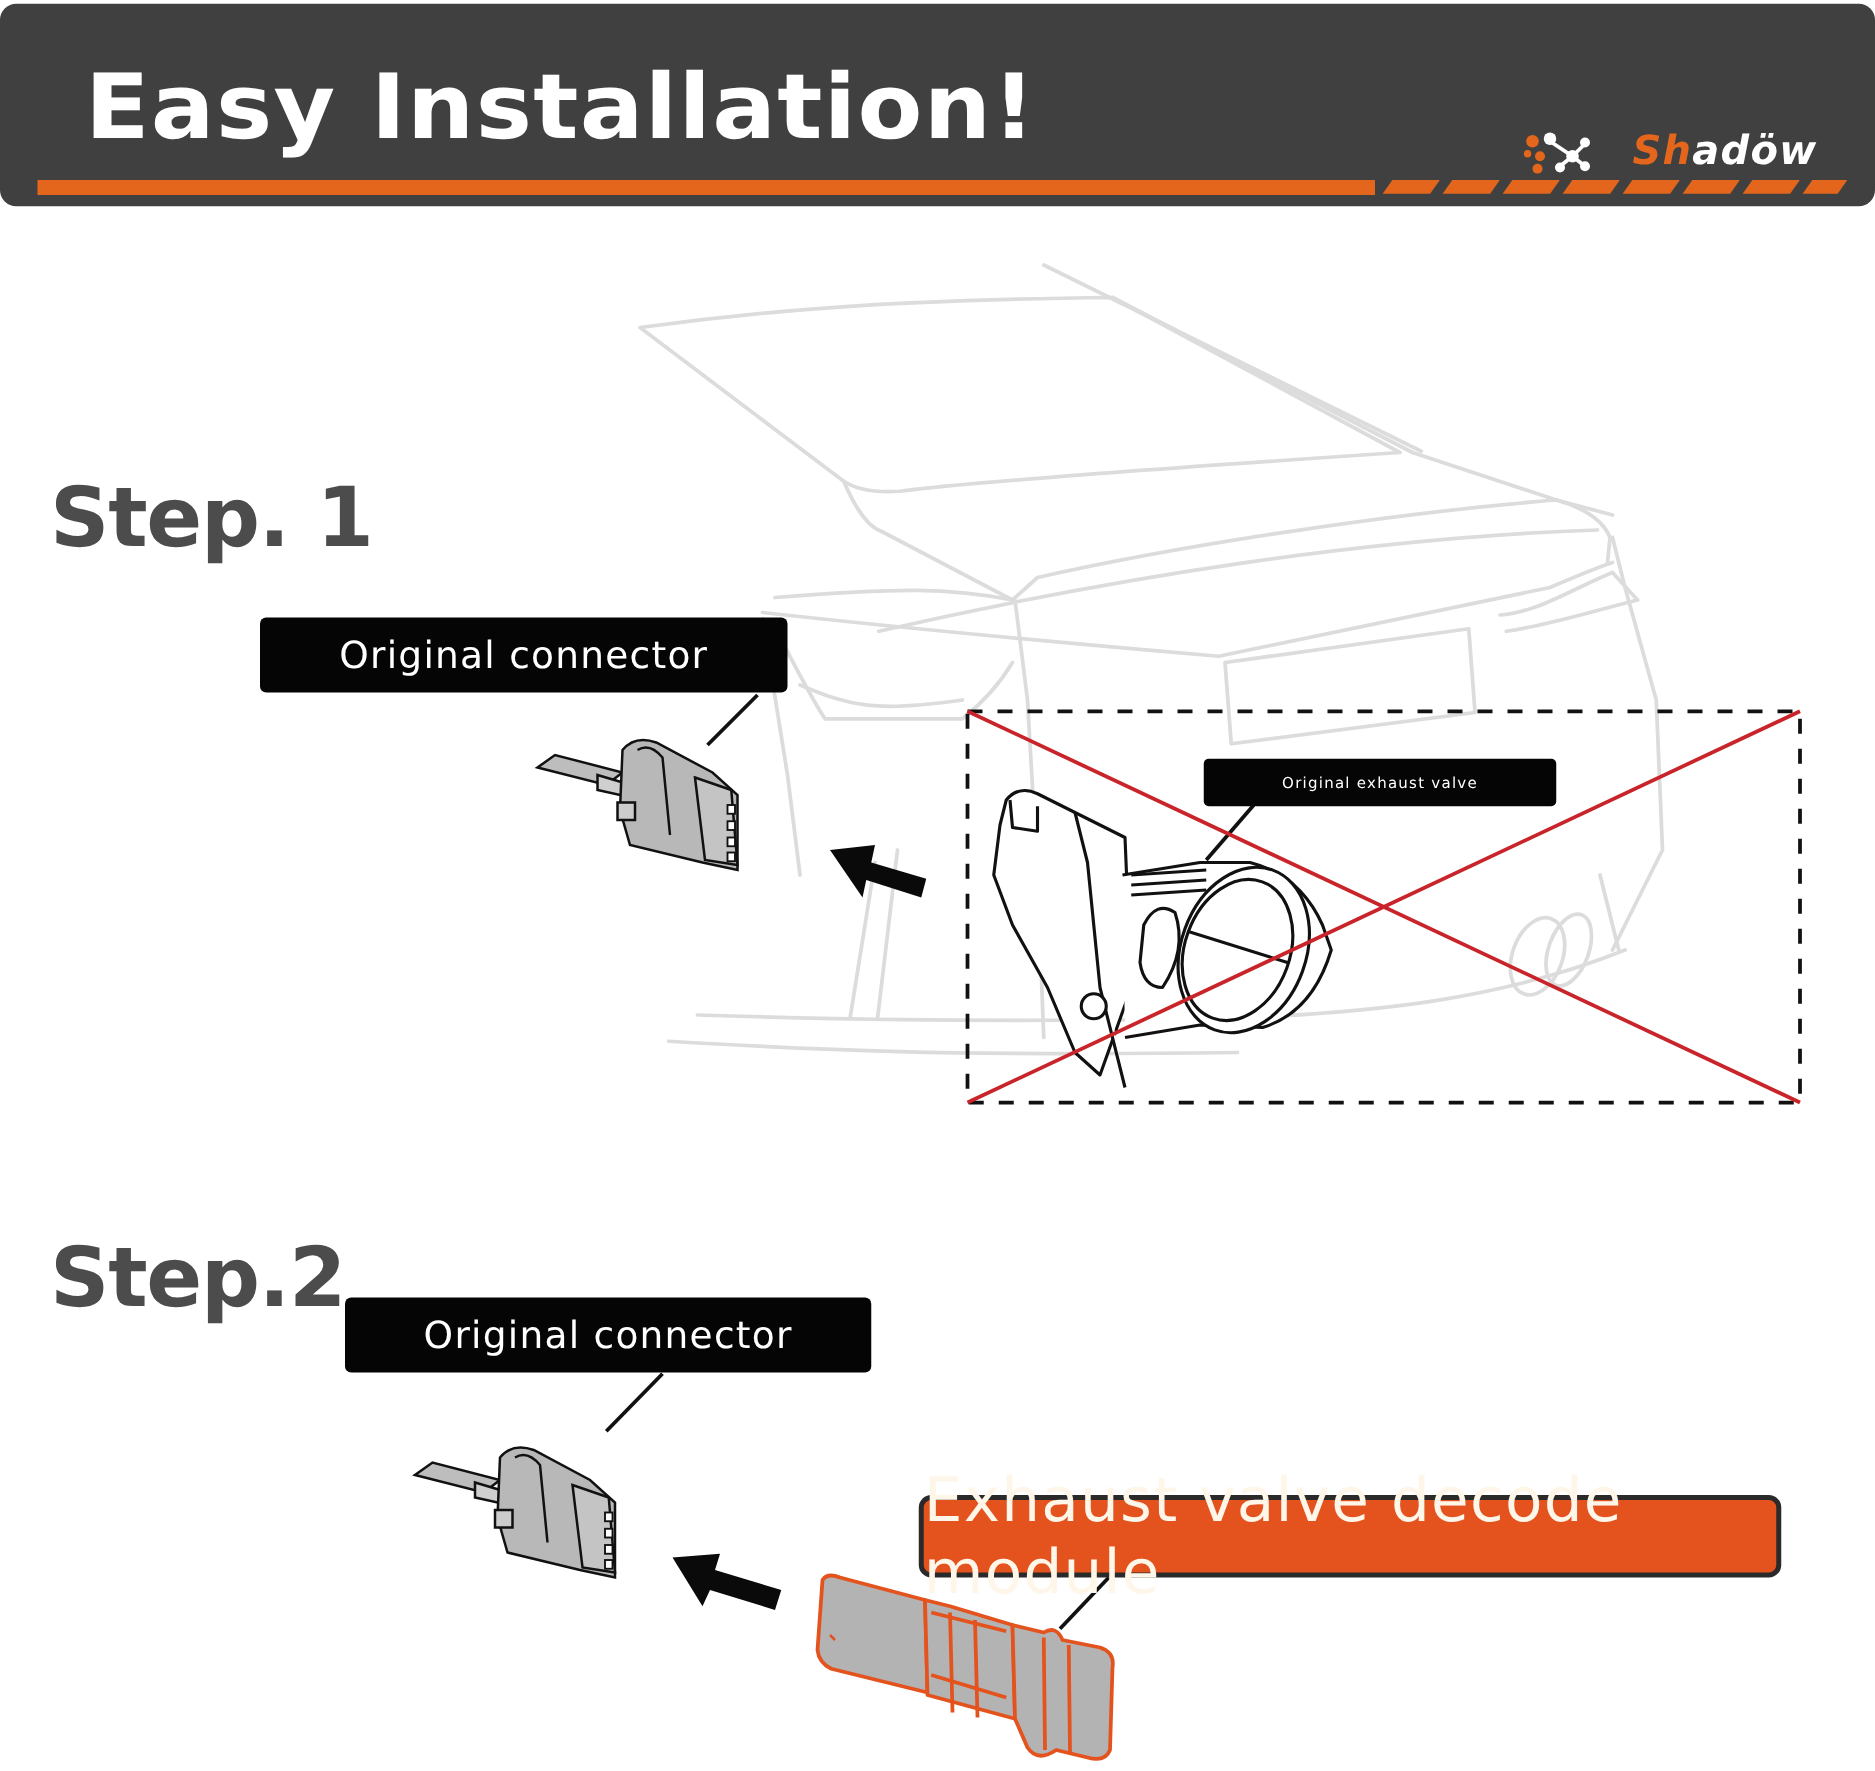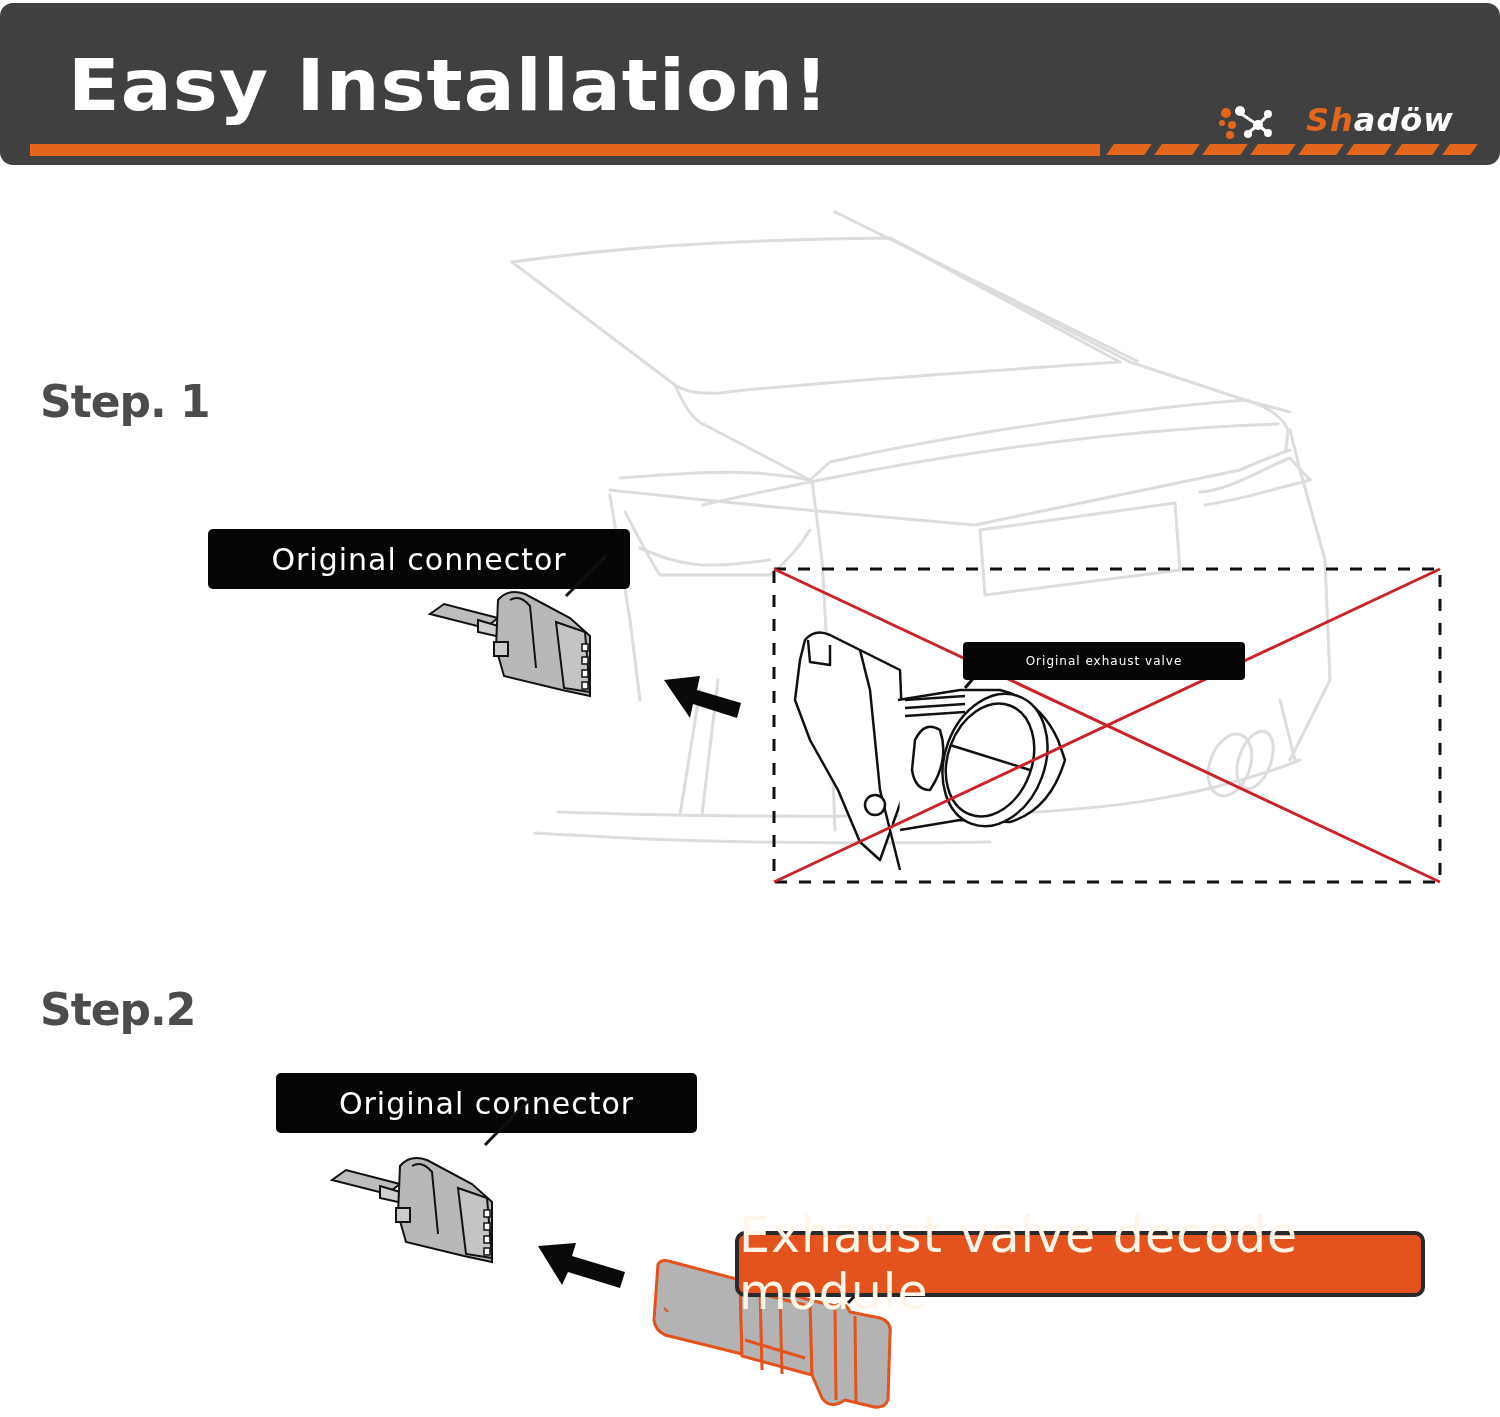--- a/index.html
+++ b/index.html
@@ -35,31 +35,30 @@
   }
   .logo-text .orange { color: #e3661c; }
   .logo-text .white { color: #ffffff; }
 
   
   .car-outline { position: absolute; left: 0; top: 0; width: 1500px; height: 1417px; }
 
   
   .step-heading {
     position: absolute; font-family: "DejaVu Sans", sans-serif; font-weight: bold;
-    font-size: 44px; color: #4c4c4c; letter-spacing: -1px;
+    font-size: 66px; color: #4c4c4c; letter-spacing: -1px;
   }
   .step1-heading { left: 40px; top: 376px; }
   .step2-heading { left: 40px; top: 984px; }
 
   
   .label-box {
     position: absolute; background: #050505; color: #ffffff; border-radius: 5px;
     font-family: "DejaVu Sans", sans-serif; display: flex; align-items: center; justify-content: center;
     letter-spacing: 1px;
-    margin-top: 35px;
   }
   .lbl-step1-connector { left: 208px; top: 494px; width: 422px; height: 60px; font-size: 30px; }
   .lbl-valve { left: 963px; top: 607px; width: 282px; height: 38px; font-size: 12px; border-radius: 4px; }
   .lbl-step2-connector { left: 276px; top: 1038px; width: 421px; height: 60px; font-size: 30px; }
   .lbl-module {
     left: 735px; top: 1196px; width: 690px; height: 66px; font-size: 49px;
     background: #e4521d; color: #fff6ea; border: 4px solid #2a2a2a; border-radius: 10px;
   }
 
   .overlay-svg { position: absolute; left: 0; top: 0; width: 1500px; height: 1417px; }

